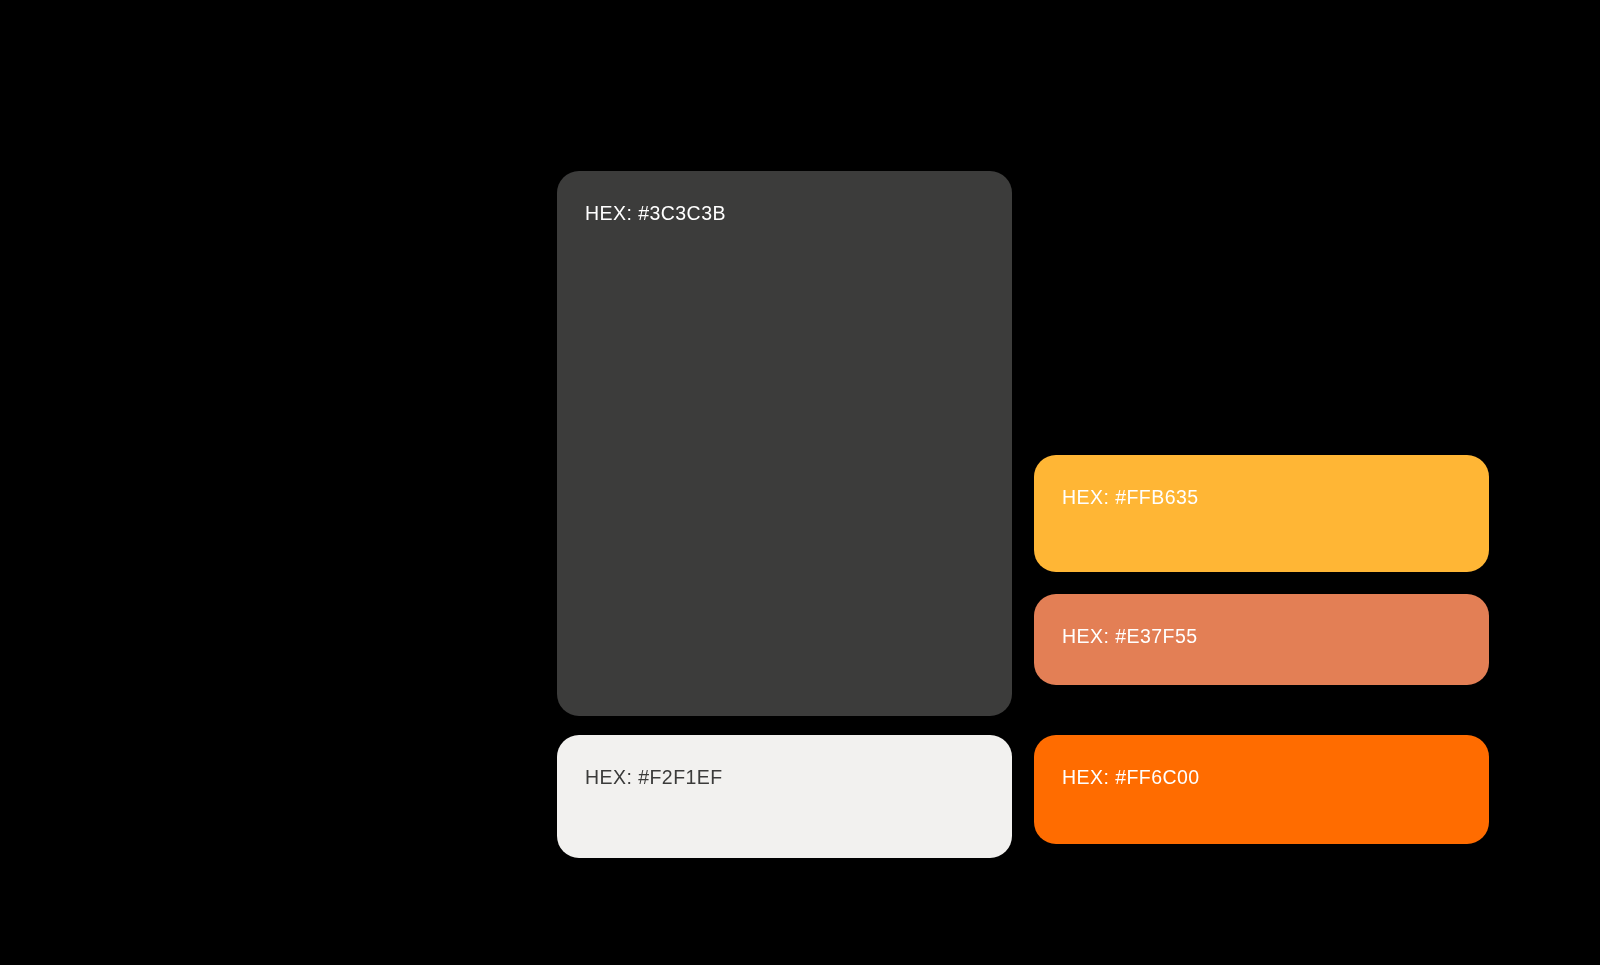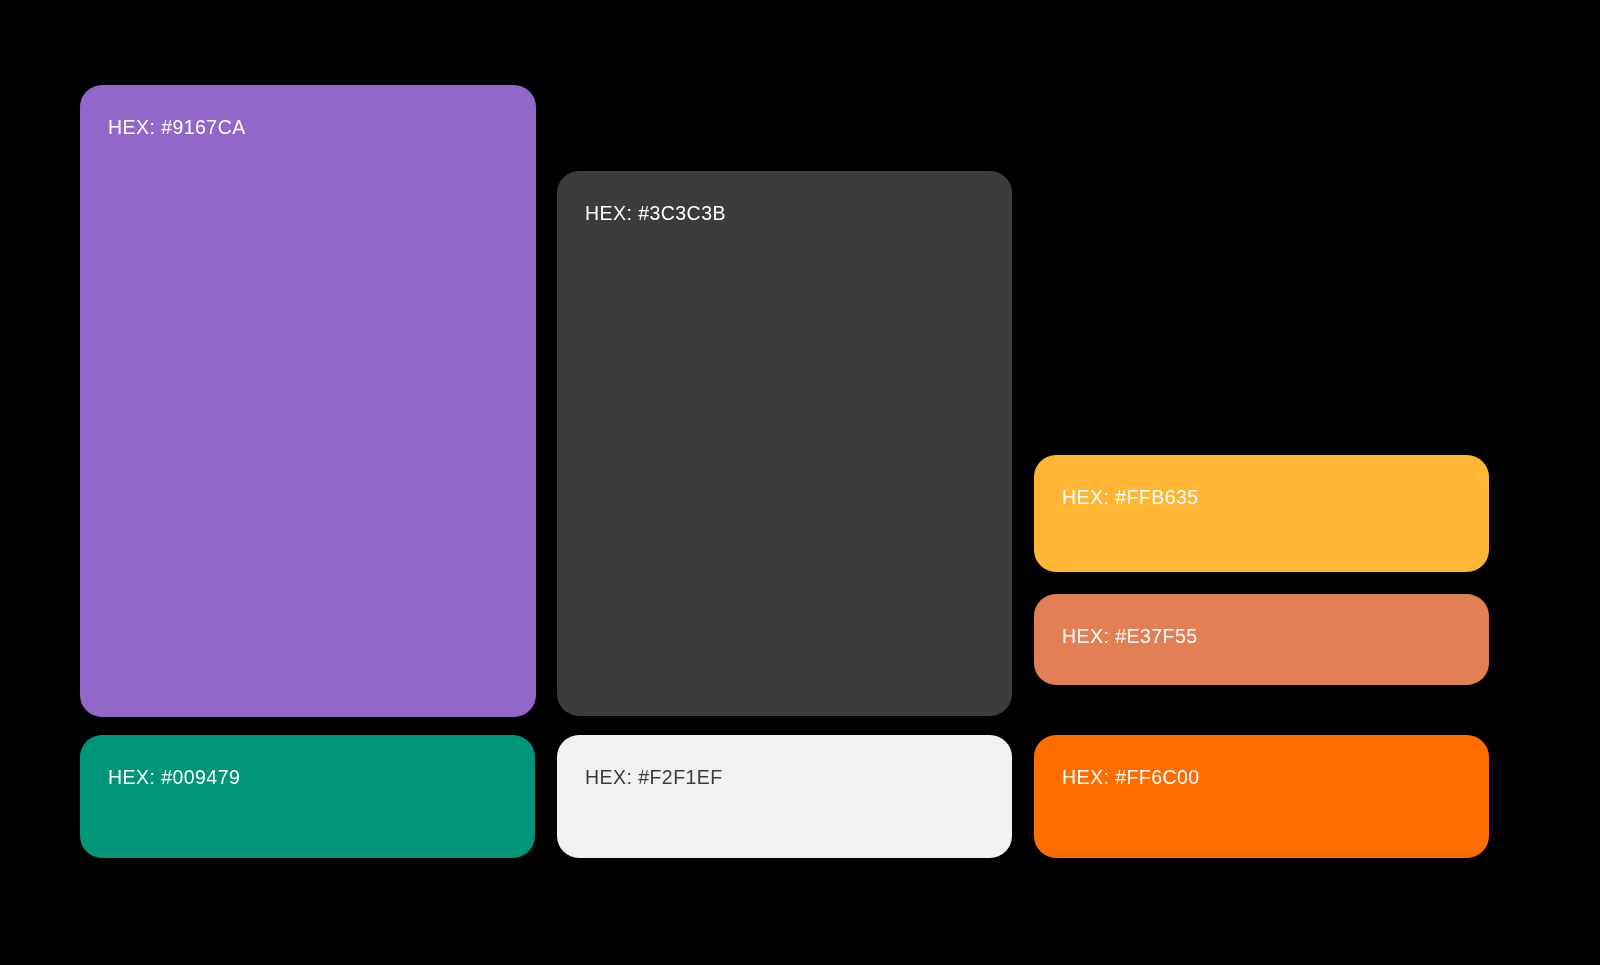--- a/index.html
+++ b/index.html
@@ -85,35 +85,29 @@
   .card-salmon {
     left: 1034px;
     top: 594px;
     width: 455px;
     height: 91px;
   }
   .card-orange {
     left: 1034px;
     top: 735px;
     width: 455px;
-    height: 123px;
+    height: 109px;
   }
 </style>
 </head>
 <body style="background: rgb(0, 0, 0);">
 
 <div id="palette-stage" style="background: rgb(0, 0, 0);">
 
-  <div class="swatch-card card-purple" style="background: rgb(145, 103, 202);">
-    <span class="swatch-label">HEX: #9167CA</span>
-  </div>
 
-  <div class="swatch-card card-teal" style="background: rgb(0, 148, 121);">
-    <span class="swatch-label">HEX: #009479</span>
-  </div>
 
   <div class="swatch-card card-gray" style="background: rgb(60, 60, 59);">
     <span class="swatch-label">HEX: #3C3C3B</span>
   </div>
 
   <div class="swatch-card card-offwhite dark-text" style="background: rgb(242, 241, 239);">
     <span class="swatch-label">HEX: #F2F1EF</span>
   </div>
 
   <div class="swatch-card card-yellow" style="background: rgb(255, 182, 53); text-decoration: underline;">

